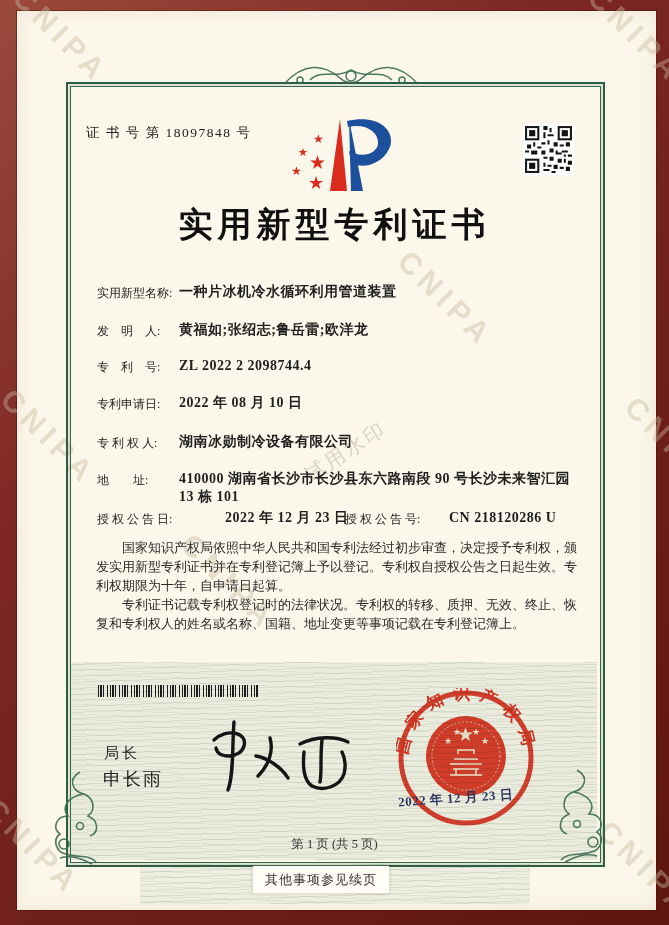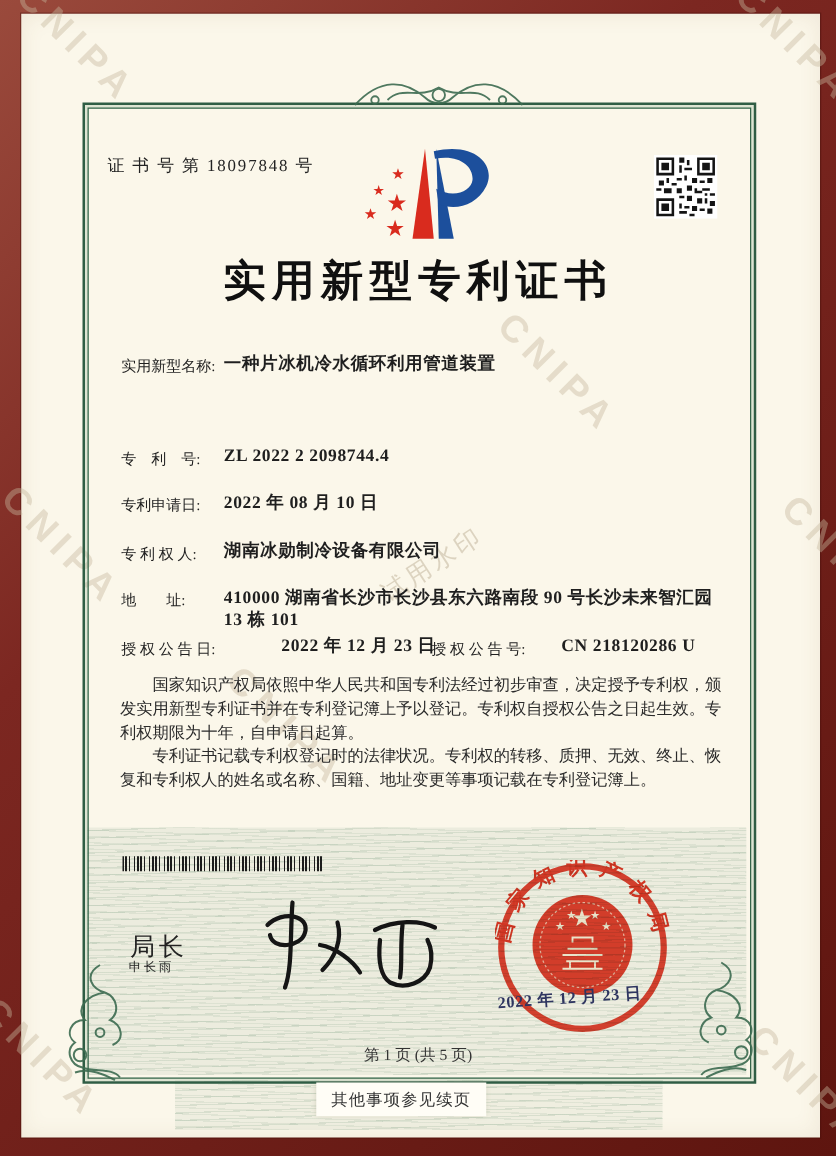--- a/index.html
+++ b/index.html
@@ -40,23 +40,23 @@
   .pair2{position:absolute;left:233px;top:0;white-space:nowrap;}
   
   .body-text{position:absolute;left:96px;top:538px;width:481px;font-size:13px;line-height:19px;
     text-align:justify;color:#2a2a2a;z-index:4;}
   .body-text p{margin:0;text-indent:2em;}
   
   .barcode{position:absolute;left:98px;top:685px;width:160px;height:12px;z-index:4;
     background:repeating-linear-gradient(90deg,#1c1c1c 0 1px,transparent 1px 2px,#1c1c1c 2px 4px,transparent 4px 5px,#1c1c1c 5px 6px,transparent 6px 9px,#1c1c1c 9px 10px,transparent 10px 12px);}
   
   .sig-title{position:absolute;left:104px;top:744px;font-family:"Liberation Sans","DejaVu Sans",sans-serif;
-    font-size:20px;letter-spacing:3px;color:#222;z-index:4;}
+    font-size:15px;letter-spacing:3px;color:#222;z-index:4;}
   .sig-name{position:absolute;left:103px;top:767px;font-family:"Liberation Sans","DejaVu Sans",sans-serif;
-    font-size:10px;letter-spacing:2px;color:#222;z-index:4;}
+    font-size:18px;letter-spacing:2px;color:#222;z-index:4;}
   .sig-script{position:absolute;left:198px;top:716px;z-index:4;}
   
   .seal{position:absolute;left:396px;top:688px;z-index:5;mix-blend-mode:multiply;}
   .seal-date{position:absolute;left:398px;top:789px;width:130px;font-size:13px;font-weight:600;
     color:#2e3560;letter-spacing:.5px;transform:rotate(-4deg);z-index:6;white-space:nowrap;}
   
   .page-info{position:absolute;left:0;right:0;top:836px;text-align:center;font-size:12.5px;color:#333;z-index:4;}
   .note-box{position:absolute;left:253px;top:866px;width:136px;height:27px;background:#fffdf6;
     box-shadow:0 0 4px rgba(150,140,110,.35);z-index:4;}
   .note-box span{display:block;text-align:center;line-height:27px;font-size:13px;color:#333;letter-spacing:1px;}
@@ -152,20 +152,24 @@
         <path d="M10,1h2v2h-2z M13,2h1v2h-1z M10,4h1v3h-1z M12,5h3v1h-3z M9,9h2v1h-2z M12,8h1v2h-1z M15,9h2v2h-2z M18,10h2v1h-2z M21,9h2v2h-2z M2,10h2v2h-2z M5,9h1v2h-1z M7,11h2v1h-2z M1,13h2v1h-2z M4,13h3v2h-3z M9,13h2v2h-2z M13,12h2v2h-2z M16,13h1v2h-1z M19,13h3v1h-3z M22,15h2v1h-2z M10,16h2v1h-2z M13,16h2v2h-2z M17,17h2v2h-2z M20,17h1v2h-1z M22,18h2v2h-2z M10,19h1v2h-1z M12,20h2v1h-2z M15,20h2v2h-2z M18,21h2v1h-2z M10,22h3v1h-3z M14,23h2v1h-2z M21,21h2v2h-2z M17,14h2v1h-2z M20,15h1v1h-1z"></path>
       </g>
     </svg>
   </div>
 
   <div class="title">实用新型专利证书</div>
 
   <div class="field" style="top:283px">
     <span class="flabel">实用新型名称:</span>
     <span class="fvalue">一种片冰机冷水循环利用管道装置</span>
+  </div>
+  <div class="field" style="top:321px">
+    <span class="flabel">发　明　人:</span>
+    <span class="fvalue">黄福如;张绍志;鲁岳雷;欧洋龙</span>
   </div>
   <div class="field" style="top:357px">
     <span class="flabel">专　利　号:</span>
     <span class="fvalue">ZL 2022 2 2098744.4</span>
   </div>
   <div class="field" style="top:394px">
     <span class="flabel">专利申请日:</span>
     <span class="fvalue">2022 年 08 月 10 日</span>
   </div>
   <div class="field" style="top:433px">

